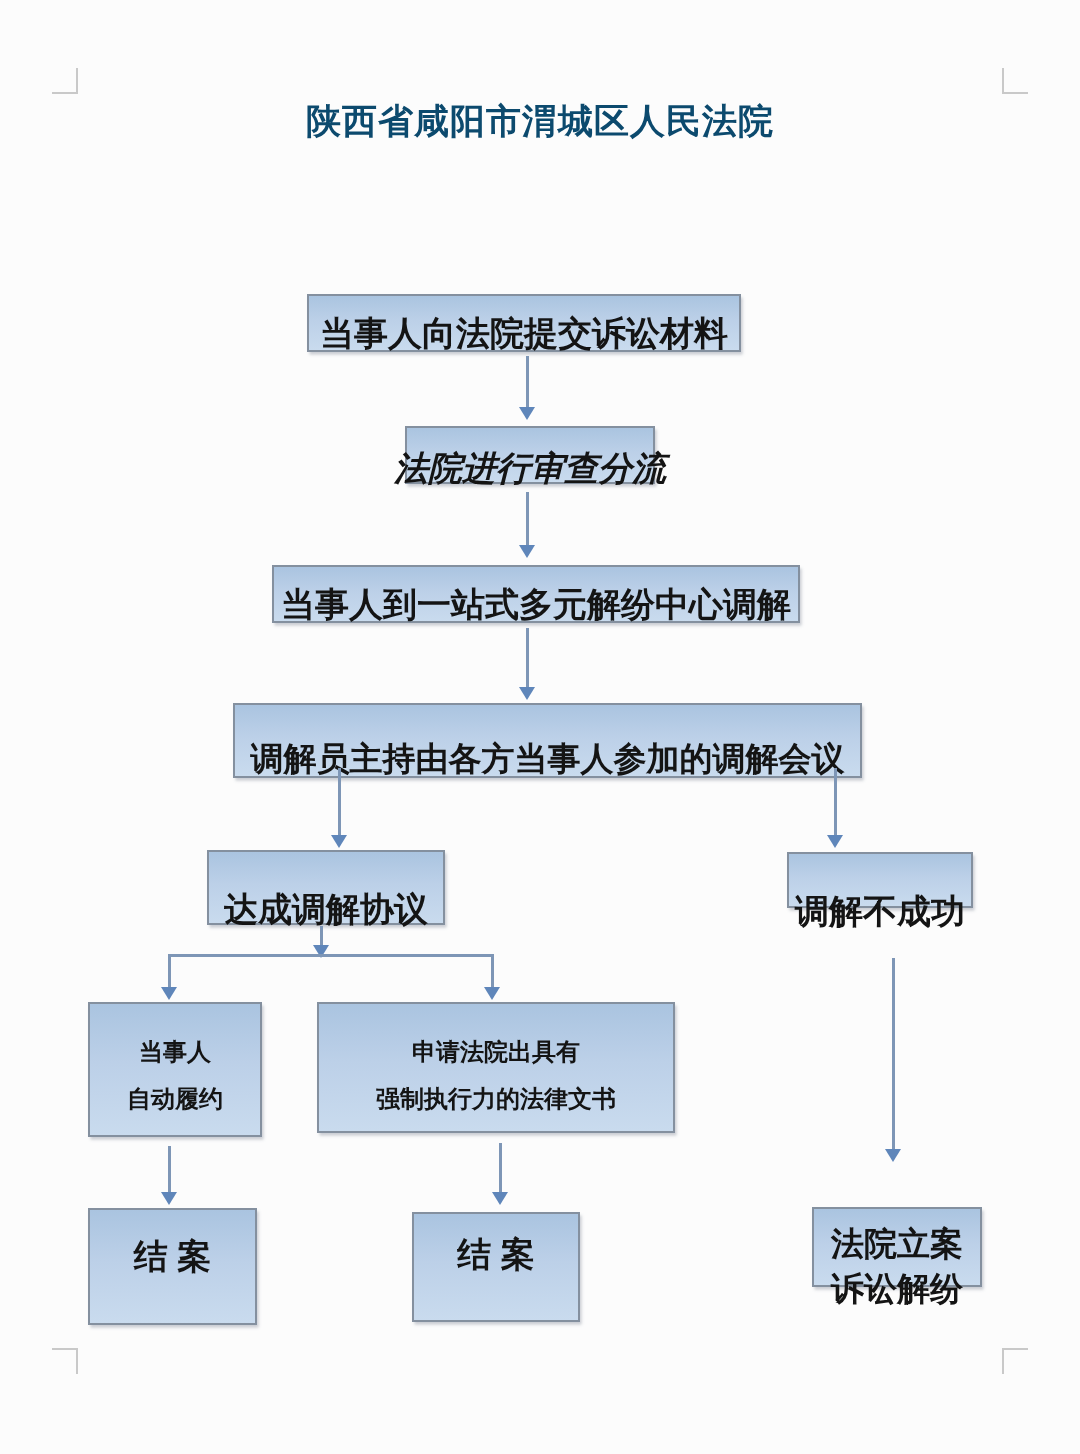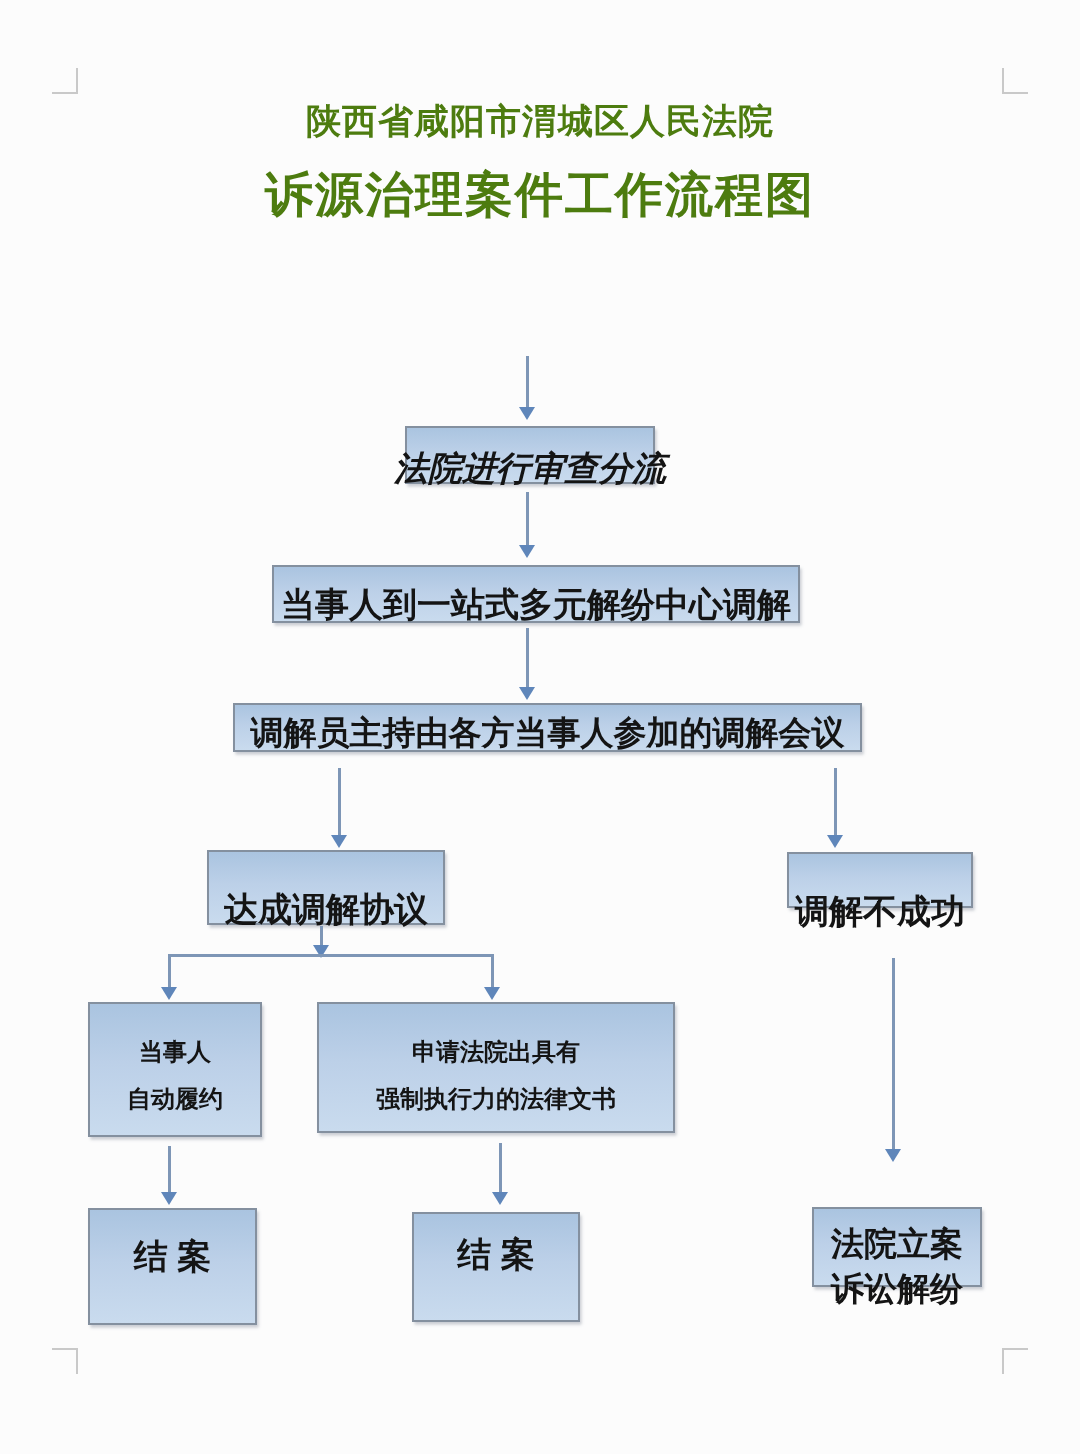--- a/index.html
+++ b/index.html
@@ -23,21 +23,21 @@
   }
   
   .crop{position:absolute;width:26px;height:26px;}
   .crop.tl{border-right:2px solid var(--crop);border-bottom:2px solid var(--crop);}
   .crop.tr{border-left:2px solid var(--crop);border-bottom:2px solid var(--crop);}
   .crop.bl{border-right:2px solid var(--crop);border-top:2px solid var(--crop);}
   .crop.br{border-left:2px solid var(--crop);border-top:2px solid var(--crop);}
 
   .title{
     position:absolute;left:0;width:100%;
-    text-align:center;font-weight:bold;color:#4d7c0f;
+    text-align:center;font-weight:bold;color:#0c4a6e;
   }
   .title.org{top:98px;font-size:35px;letter-spacing:1px;}
   .title.main{top:163px;font-size:48px;letter-spacing:2px;}
 
   .node{
     position:absolute;
     background:linear-gradient(180deg,var(--box-top) 0%,#bcd0e8 45%,var(--box-bottom) 100%);
     border:2px solid var(--box-border);
     box-shadow:1.5px 2.5px 3px rgba(100,110,130,0.35);
   }
@@ -77,22 +77,24 @@
 <body>
 
 <div class="page">
 
   <div class="crop tl" style="left:52px;top:68px;"></div>
   <div class="crop tr" style="left:1002px;top:68px;"></div>
   <div class="crop bl" style="left:52px;top:1348px;"></div>
   <div class="crop br" style="left:1002px;top:1348px;"></div>
 
   <div class="title org">陕西省咸阳市渭城区人民法院</div>
-  <div class="title main">诉源治理案件工作流程图</div>
 
+  <div class="node" style="left:307px;top:294px;width:434px;height:58px;">
+    <span class="lbl lbl-bottom" style="bottom:-7px;">当事人向法院提交诉讼材料</span>
+  </div>
 
   <div class="arrow" style="left:519px;top:356px;height:64px;">
     <div class="shaft"></div>
     <div class="head"></div>
   </div>
 
   <div class="node" style="left:405px;top:426px;width:250px;height:58px;">
     <span class="lbl lbl-bottom" style="bottom:-10px;font-style:italic;">法院进行审查分流</span>
   </div>
 
@@ -103,21 +105,21 @@
 
   <div class="node" style="left:272px;top:565px;width:528px;height:58px;">
     <span class="lbl lbl-bottom" style="bottom:-7px;">当事人到一站式多元解纷中心调解</span>
   </div>
 
   <div class="arrow" style="left:519px;top:628px;height:72px;">
     <div class="shaft"></div>
     <div class="head"></div>
   </div>
 
-  <div class="node" style="left:233px;top:703px;width:629px;height:49px;">
+  <div class="node" style="left:233px;top:703px;width:629px;height:75px;">
     <span class="lbl lbl-bottom" style="bottom:-6px;font-size:33px;">调解员主持由各方当事人参加的调解会议</span>
   </div>
 
   <div class="arrow" style="left:331px;top:768px;height:80px;">
     <div class="shaft"></div>
     <div class="head"></div>
   </div>
   <div class="arrow" style="left:827px;top:768px;height:80px;">
     <div class="shaft"></div>
     <div class="head"></div>

